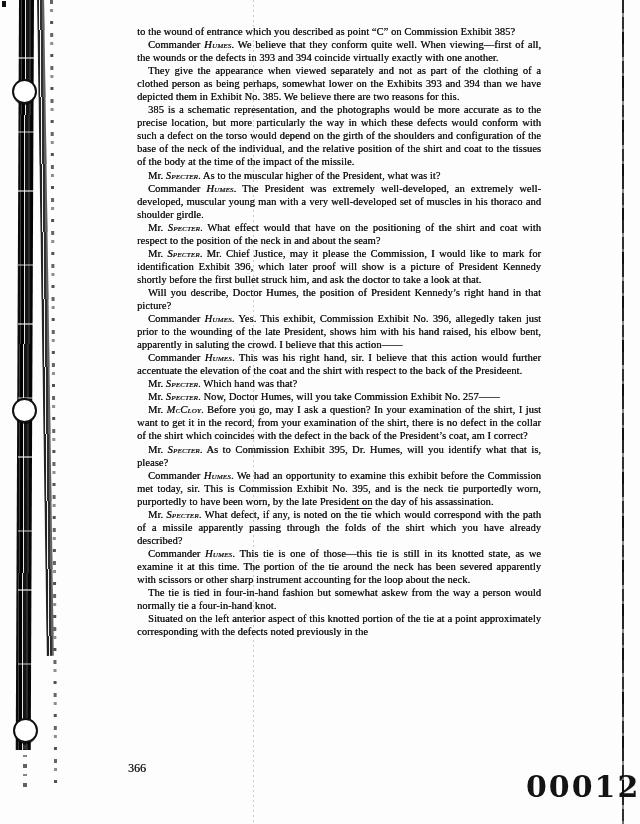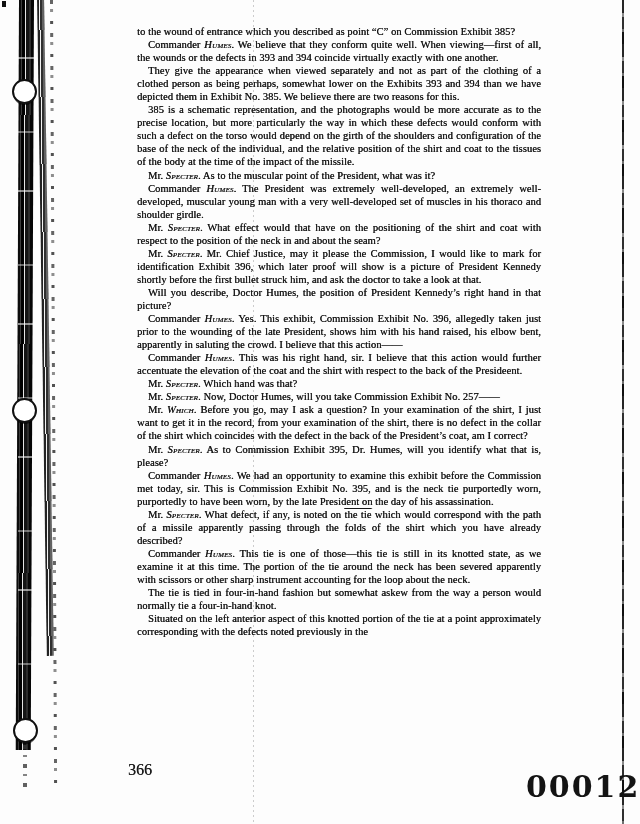--- a/index.html
+++ b/index.html
@@ -93,21 +93,21 @@
     letter-spacing: 0.05px;
   }
   .para { margin: 0; }
   .para.indent { text-indent: 11px; }
   .sc { font-variant: small-caps; letter-spacing: .2px; font-style: italic; }
   .ov { text-decoration: overline; }
 
   
   .page-number {
     position: absolute; left: 128px; top: 761px;
-    font-size: 16px; color: #1a1a1a;
+    font-size: 12px; color: #1a1a1a;
     text-shadow: 0.3px 0 0 rgba(0,0,0,.8);
   }
   .doc-stamp {
     position: absolute; left: 526px; top: 769px;
     font-family: "DejaVu Serif", serif;
     font-weight: bold; font-size: 30px; letter-spacing: 2px;
     color: #141414;
   }
 </style>
 </head>
@@ -129,30 +129,30 @@
 
   <div class="fold-line"></div>
 
   <div class="right-edge"></div>
 
   <div class="text-block">
       <p class="para"><span>to the wound of entrance which you described as point “C” on Commission Exhibit 385?</span></p>
       <p class="para indent"><span>Commander </span><span class="sc">Humes</span><span>. We believe that they conform quite well.  When viewing—first of all, the wounds or the defects in 393 and 394 coincide virtually exactly with one another.</span></p>
       <p class="para indent"><span>They give the appearance when viewed separately and not as part of the clothing of a clothed person as being perhaps, somewhat lower on the Exhibits 393 and 394 than we have depicted them in Exhibit No. 385.  We believe there are two reasons for this.</span></p>
       <p class="para indent"><span>385 is a schematic representation, and the photographs would be more accurate as to the precise location, but more particularly the way in which these defects would conform with such a defect on the torso would depend on the girth of the shoulders and configuration of the base of the neck of the individual, and the relative position of the shirt and coat to the tissues of the body at the time of the impact of the missile.</span></p>
-      <p class="para indent"><span>Mr. </span><span class="sc">Specter</span><span>. As to the muscular point of the President, what was it?</span></p>
+      <p class="para indent"><span>Mr. </span><span class="sc">Specter</span><span>. As to the muscular higher of the President, what was it?</span></p>
       <p class="para indent"><span>Commander </span><span class="sc">Humes</span><span>. The President was extremely well-developed, an extremely well-developed, muscular young man with a very well-developed set of muscles in his thoraco and shoulder girdle.</span></p>
       <p class="para indent"><span>Mr. </span><span class="sc">Specter</span><span>. What effect would that have on the positioning of the shirt and coat with respect to the position of the neck in and about the seam?</span></p>
       <p class="para indent"><span>Mr. </span><span class="sc">Specter</span><span>. Mr. Chief Justice, may it please the Commission, I would like to mark for identification Exhibit 396, which later proof will show is a picture of President Kennedy shortly before the first bullet struck him, and ask the doctor to take a look at that.</span></p>
       <p class="para indent"><span>Will you describe, Doctor Humes, the position of President Kennedy’s right hand in that picture?</span></p>
       <p class="para indent"><span>Commander </span><span class="sc">Humes</span><span>. Yes.  This exhibit, Commission Exhibit No. 396, allegedly taken just prior to the wounding of the late President, shows him with his hand raised, his elbow bent, apparently in saluting the crowd.  I believe that this action——</span></p>
       <p class="para indent"><span>Commander </span><span class="sc">Humes</span><span>. This was his right hand, sir.  I believe that this action would further accentuate the elevation of the coat and the shirt with respect to the back of the Presideent.</span></p>
       <p class="para indent"><span>Mr. </span><span class="sc">Specter</span><span>. Which hand was that?</span></p>
       <p class="para indent"><span>Mr. </span><span class="sc">Specter</span><span>. Now, Doctor Humes, will you take Commission Exhibit No. 257——</span></p>
-      <p class="para indent"><span>Mr. </span><span class="sc">Which</span><span>. Before you go, may I ask a question?  In your examination of the shirt, I just want to get it in the record, from your examination of the shirt, there is no defect in the collar of the shirt which coincides with the defect in the back of the President’s coat, am I correct?</span></p>
+      <p class="para indent"><span>Mr. </span><span class="sc">McCloy</span><span>. Before you go, may I ask a question?  In your examination of the shirt, I just want to get it in the record, from your examination of the shirt, there is no defect in the collar of the shirt which coincides with the defect in the back of the President’s coat, am I correct?</span></p>
       <p class="para indent"><span>Mr. </span><span class="sc">Specter</span><span>. As to Commission Exhibit 395, Dr. Humes, will you identify what that is, please?</span></p>
       <p class="para indent"><span>Commander </span><span class="sc">Humes</span><span>. We had an opportunity to examine this exhibit before the Commission met today, sir.  This is Commission Exhibit No. 395, and is the neck tie purportedly worn, purportedly to have been worn, by the late President on the day of his assassination.</span></p>
       <p class="para indent"><span>Mr. </span><span class="sc">Specter</span><span>. What defect, if any, is noted on </span><span class="ov">the tie</span><span> which would correspond with the path of a missile apparently passing through the folds of the shirt which you have already described?</span></p>
       <p class="para indent"><span>Commander </span><span class="sc">Humes</span><span>. This tie is one of those—this tie is still in its knotted state, as we examine it at this time.  The portion of the tie around the neck has been severed apparently with scissors or other sharp instrument accounting for the loop about the neck.</span></p>
       <p class="para indent"><span>The tie is tied in four-in-hand fashion but somewhat askew from the way a person would normally tie a four-in-hand knot.</span></p>
       <p class="para indent"><span>Situated on the left anterior aspect of this knotted portion of the tie at a point approximately corresponding with the defects noted previously in the</span></p>
     </div>
 
   <div class="page-number">366</div>
   <div class="doc-stamp">000121</div>

